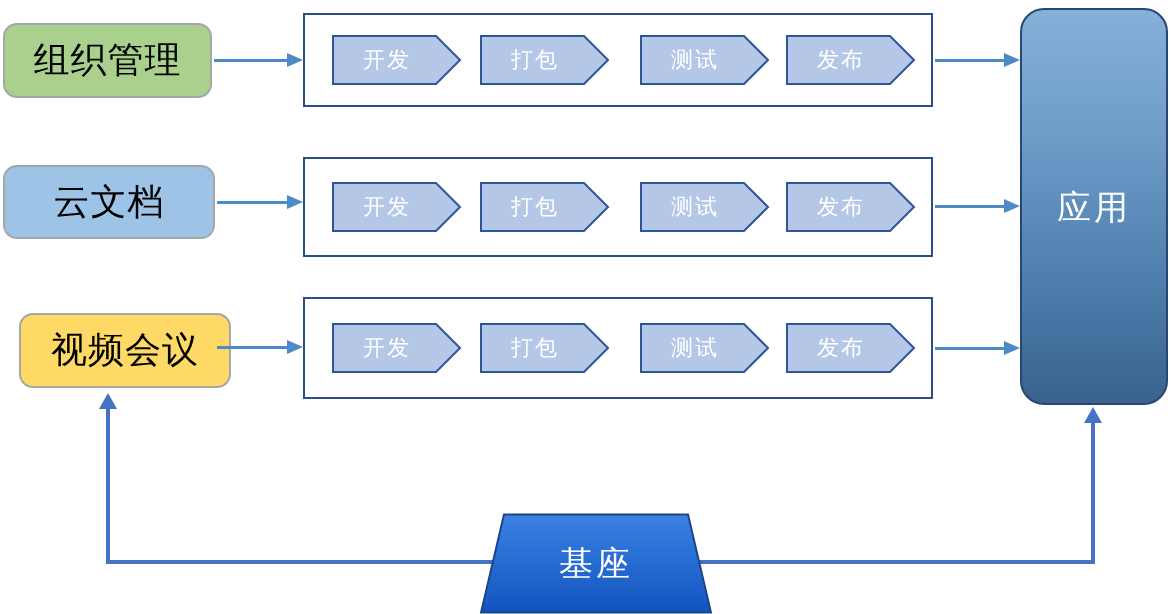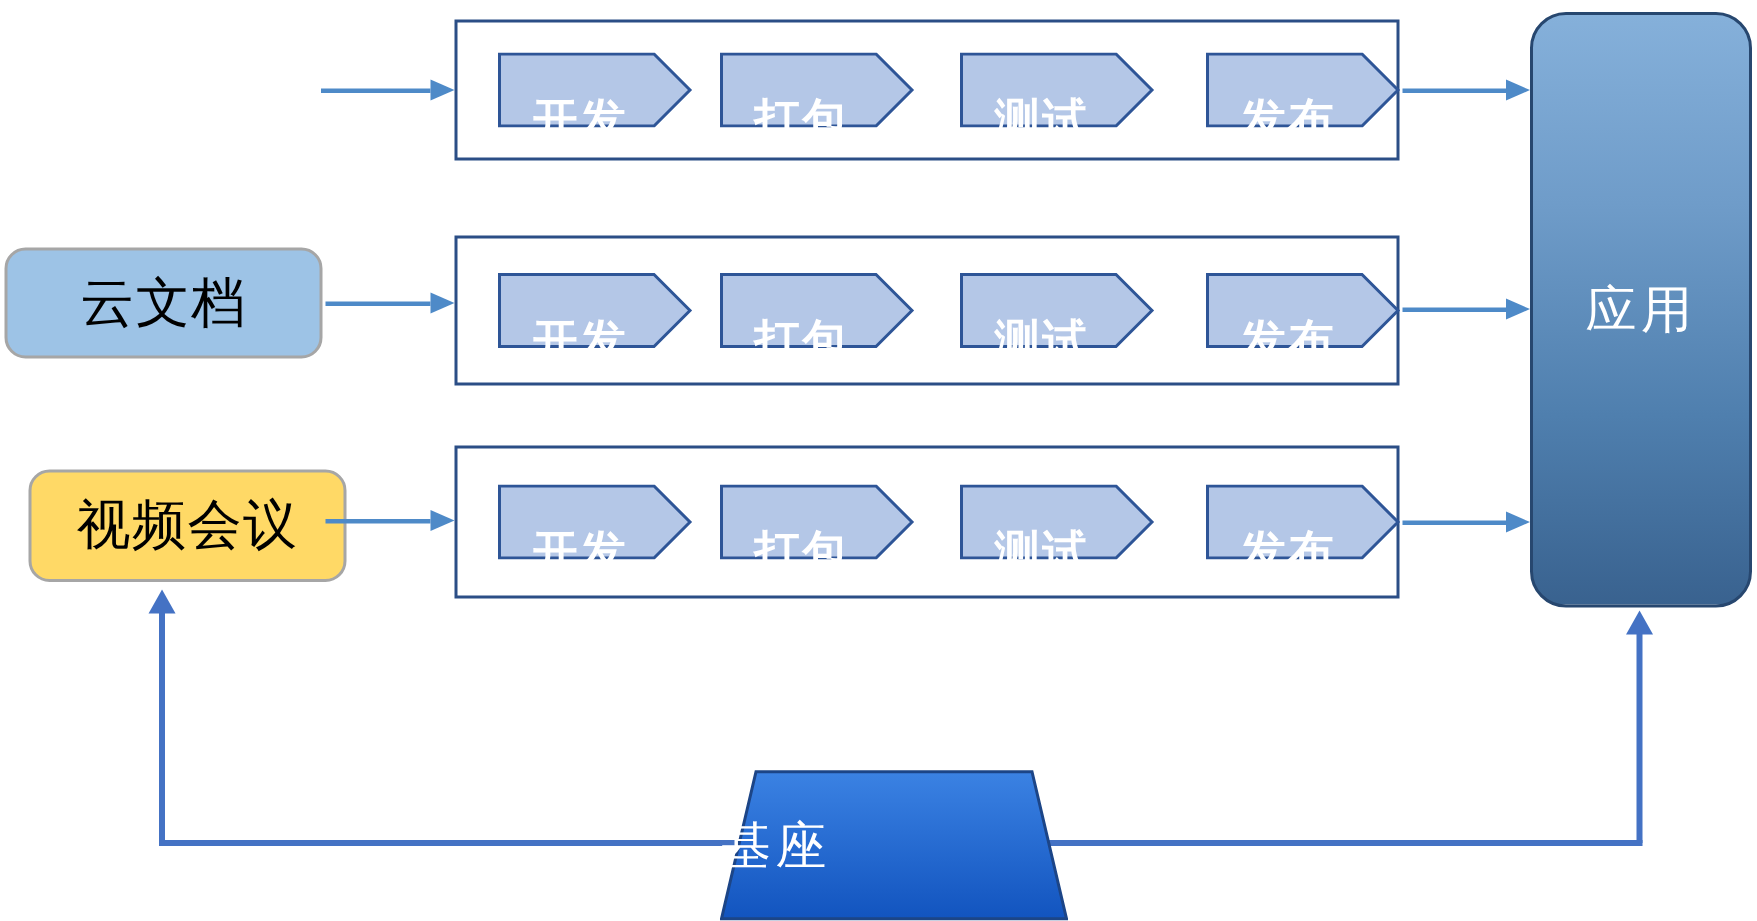--- a/index.html
+++ b/index.html
@@ -35,23 +35,23 @@
   .row3{top:297px;height:102px;}
 
   
   .chev{
     position:absolute;width:130px;height:50px;top:50%;margin-top:-25px;
   }
   .chev svg{position:absolute;left:0;top:0;}
   .chev .lbl{
     position:absolute;left:0;top:0;width:110px;height:50px;
     display:flex;align-items:center;justify-content:center;
-    color:#ffffff;font-size:30px;font-weight:700;letter-spacing:2px;margin-top:20px;
-  }
-  .c1{left:27px;} .c2{left:175px;} .c3{left:335px;} .c4{left:499px;}
+    color:#ffffff;font-size:22px;font-weight:400;letter-spacing:2px;
+  }
+  .c1{left:27px;} .c2{left:175px;} .c3{left:335px;} .c4{left:481px;}
 
   
   .harrow{position:absolute;height:3px;background:#4e8ac8;}
   .harrow::after{
     content:"";position:absolute;right:-16px;top:-6px;
     border-left:16px solid #4e8ac8;
     border-top:7.5px solid transparent;border-bottom:7.5px solid transparent;
   }
   .a1{left:214px;top:59px;width:73px;}
   .a2{left:217px;top:201px;width:70px;}
@@ -80,29 +80,32 @@
     box-sizing:border-box;z-index:2;
   }
   .market .line{
     color:#ffffff;font-size:34px;font-weight:300;line-height:46px;letter-spacing:3px;
   }
 
   
   .base-shape{position:absolute;left:480px;top:513px;z-index:2;}
   .base-label{
     position:absolute;left:480px;top:541px;width:232px;
-    color:#ffffff;font-size:34px;font-weight:300;
+    text-align:center;color:#ffffff;font-size:34px;font-weight:300;
     letter-spacing:3px;z-index:3;
   }
 </style>
 </head>
 <body>
 
 <div class="canvas">
 
+  <div class="src-box src-org">
+    <span>组织管理</span>
+  </div>
   <div class="src-box src-docs">
     <span>云文档</span>
   </div>
   <div class="src-box src-meeting">
     <span>视频会议</span>
   </div>
 
   <div class="harrow a1"></div>
   <div class="harrow a2"></div>
   <div class="harrow a3"></div>

